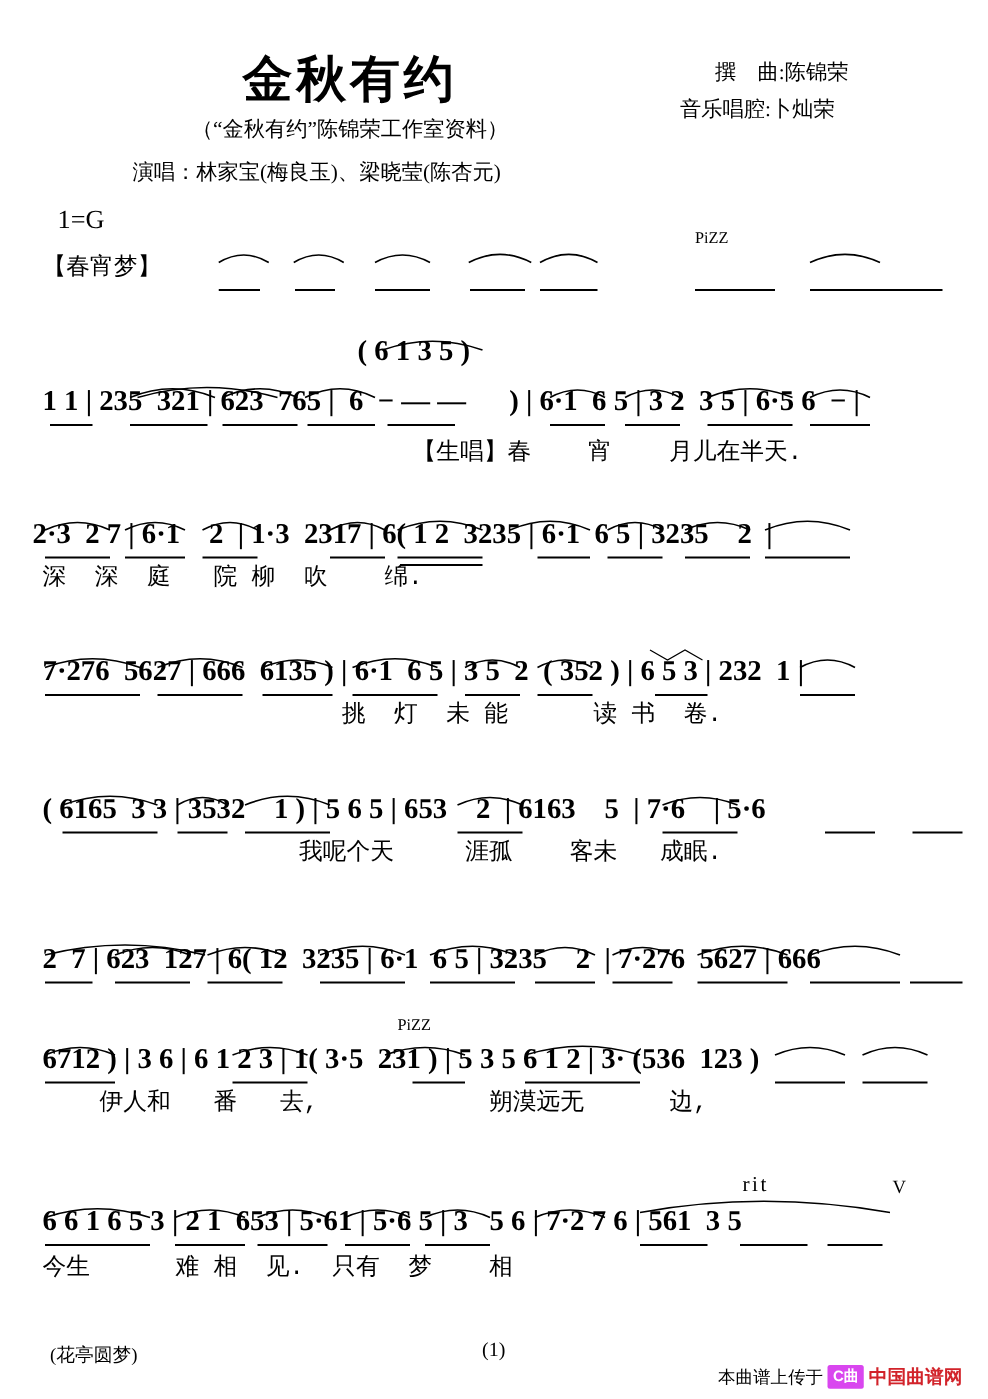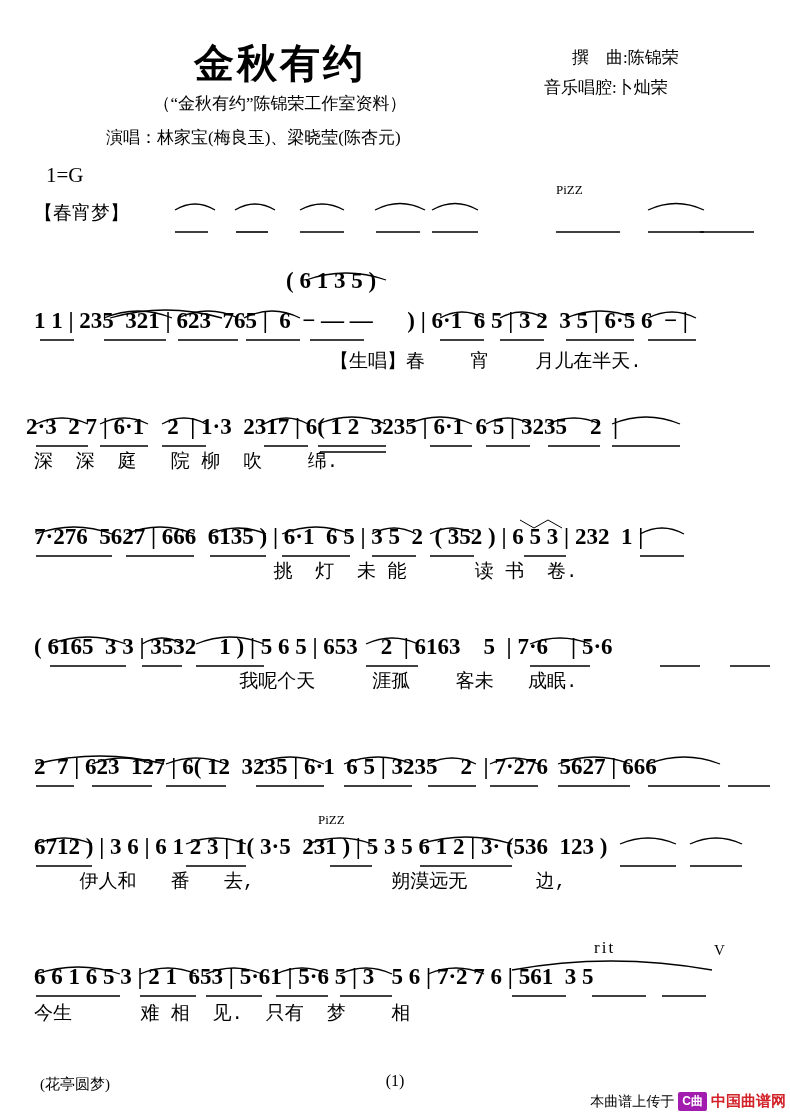--- a/index.html
+++ b/index.html
@@ -115,31 +115,31 @@
     position: absolute;
     left: 0;
     top: 1072px;
     width: 790px;
     text-align: center;
     font-size: 16px;
     font-family: "Liberation Serif", serif;
   }
   .footer-right {
     position: absolute;
-    right: 4px;
+    right: 20px;
     top: 1092px;
     font-size: 14px;
     font-family: "Liberation Serif", serif;
     display: flex;
     align-items: center;
     gap: 4px;
   }
   .logo-box {
     display: inline-block;
-    background: #a21caf;
+    background: #d946ef;
     color: #ffffff;
     font-size: 12px;
     font-weight: bold;
     padding: 1px 4px;
     border-radius: 2px;
     font-family: "Liberation Sans", sans-serif;
   }
   .logo-text {
     color: #d2232a;
     font-weight: bold;

